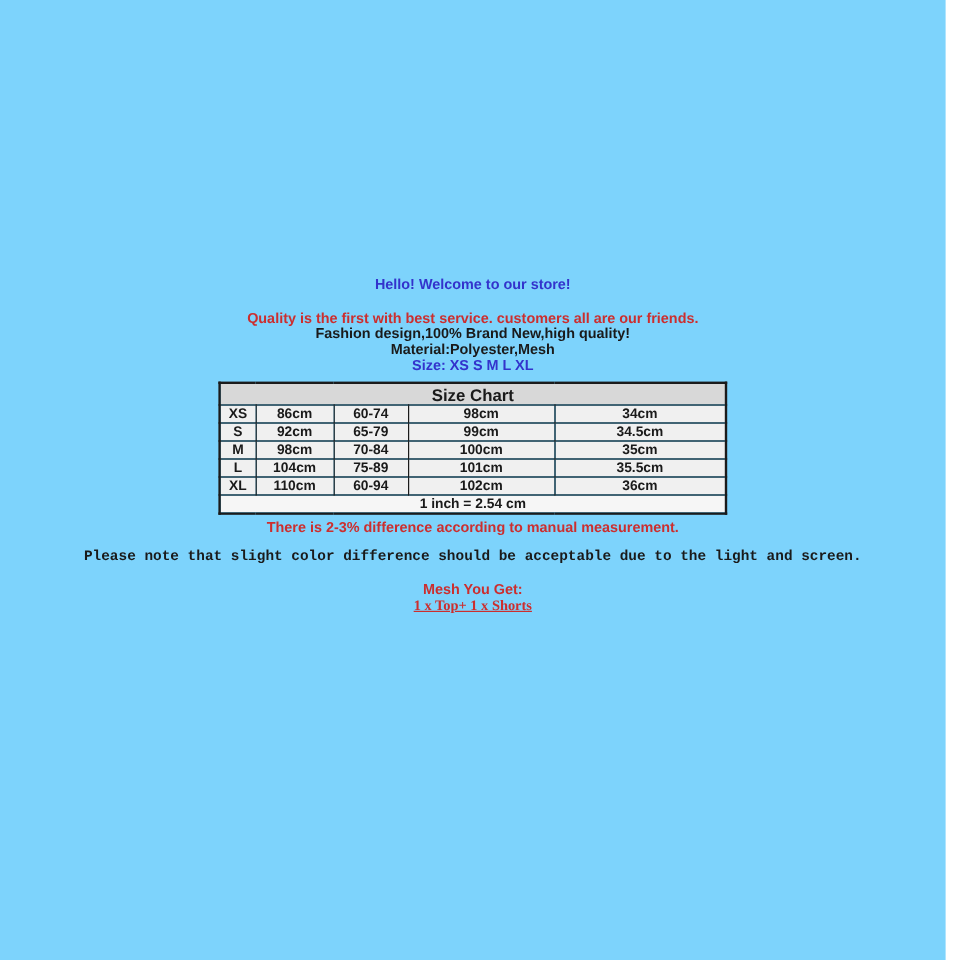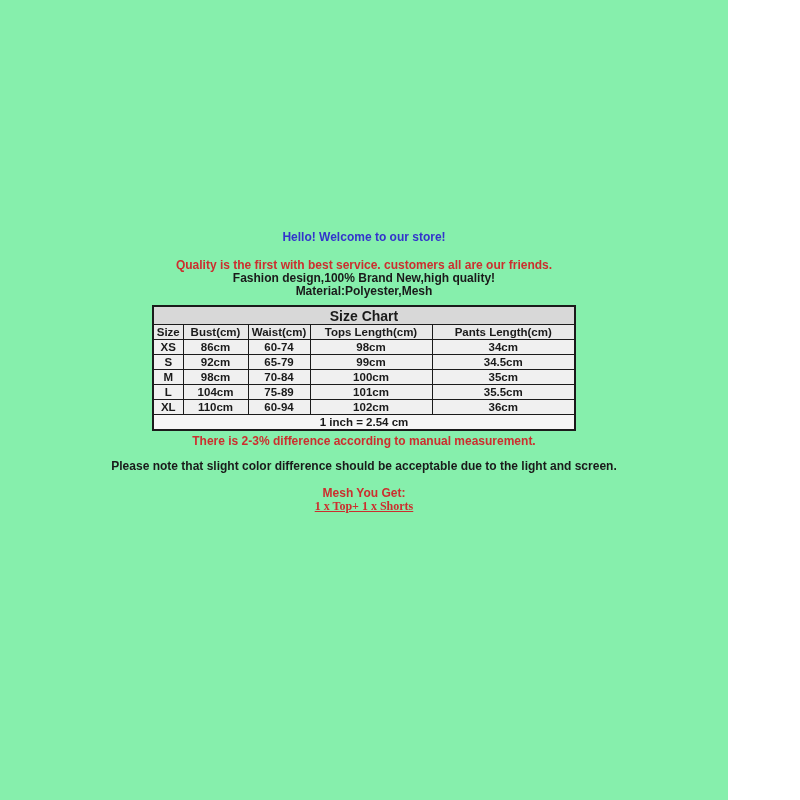--- a/index.html
+++ b/index.html
@@ -2,23 +2,23 @@
 <html style="--blue: #3333cc; --red: #cc2e2e; --ink: #1a1a1a; --table-border: #1b1b1b; --table-title-bg: #d8d8d8; --table-header-bg: #e9e9e9; --table-cell-bg: #f0f0f0; --table-foot-bg: #f6f6f6;"><head>
 <meta charset="utf-8">
 <style>
   html, body {
     margin: 0;
     padding: 0;
     background: #ffffff;
   }
   .canvas {
     position: relative;
-    width: 728px;
+    width: 788px;
     height: 800px;
-    background: #86efac;
+    background: #7dd3fc;
     overflow: hidden;
     font-family: "Liberation Sans", sans-serif;
     font-weight: bold;
     color: var(--ink);
   }
   .content {
     padding-top: 231px;
     text-align: center;
   }
   .content p {
@@ -94,20 +94,21 @@
     text-align: center;
   }
   .check-chart {
     color: var(--ink);
     font-size: 11px;
   }
   .color-note {
     color: var(--ink);
     font-size: 11px;
     margin-top: 12px !important;
+    font-family: Liberation Mono, monospace;
   }
   .wyg {
     color: var(--red);
     font-size: 12px;
     line-height: 14px;
     margin-top: 14px !important;
   }
   .package {
     color: var(--red);
     font-family: "Liberation Serif", serif;
@@ -119,39 +120,33 @@
 </head>
 <body>
 
 <div class="canvas">
   <div class="content">
 
     <p class="welcome">Hello! Welcome to our store!</p>
     <p class="quality">Quality is the first with best service. customers all are our friends.</p>
     <p class="info">Fashion design,100% Brand New,high quality!</p>
     <p class="info">Material:Polyester,Mesh</p>
+    <p class="size-line">Size: XS S M L XL</p>
 
     <table class="size-chart">
       <colgroup>
         <col class="c-size">
           <col class="c-bust">
           <col class="c-waist">
           <col class="c-tops">
           <col class="c-pants">
       </colgroup>
       <thead>
         <tr class="chart-title">
           <th colspan="5">Size Chart</th>
-        </tr>
-        <tr class="chart-cols">
-          <th>Size</th>
-          <th>Bust(cm)</th>
-          <th>Waist(cm)</th>
-          <th>Tops Length(cm)</th>
-          <th>Pants Length(cm)</th>
         </tr>
       </thead>
       <tbody class="chart-body">
         <tr>
           <td>XS</td>
           <td>86cm</td>
           <td>60-74</td>
           <td>98cm</td>
           <td>34cm</td>
         </tr>

